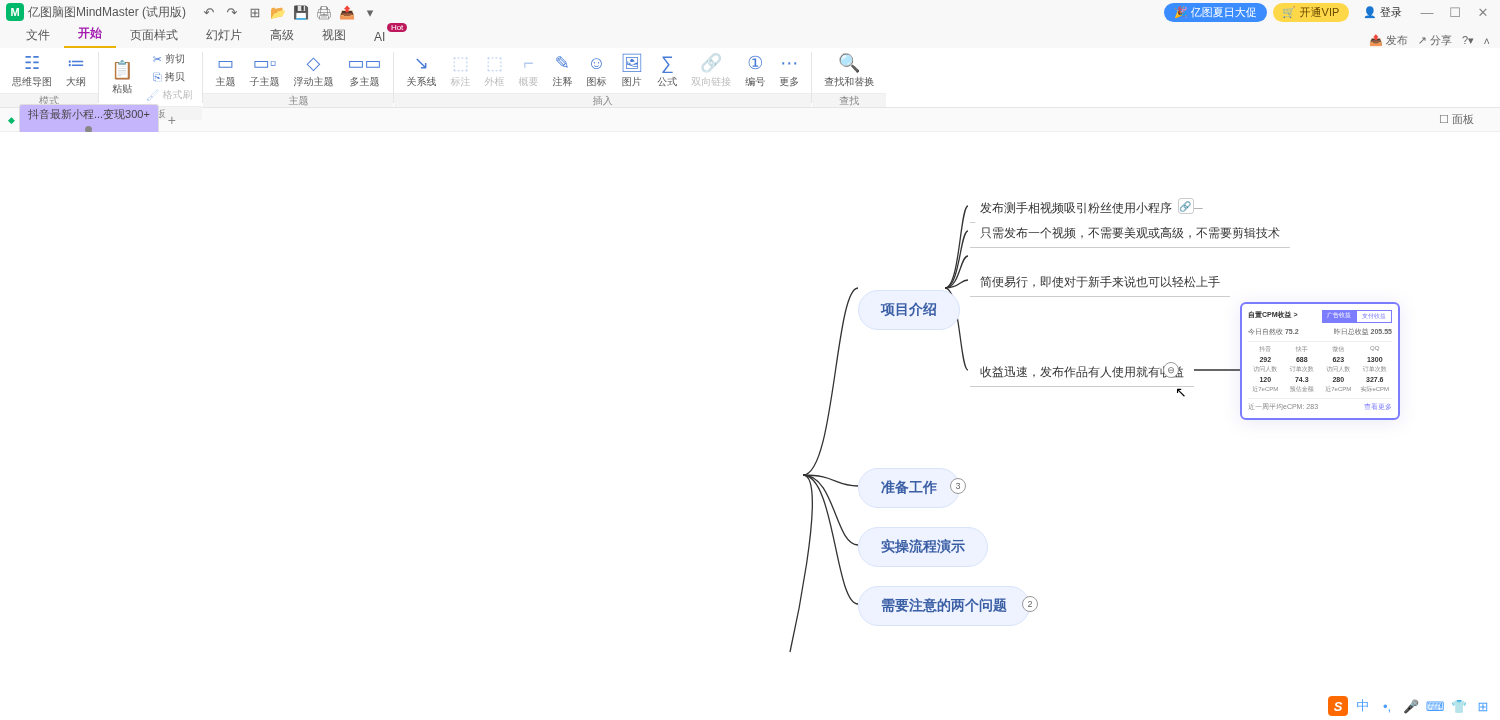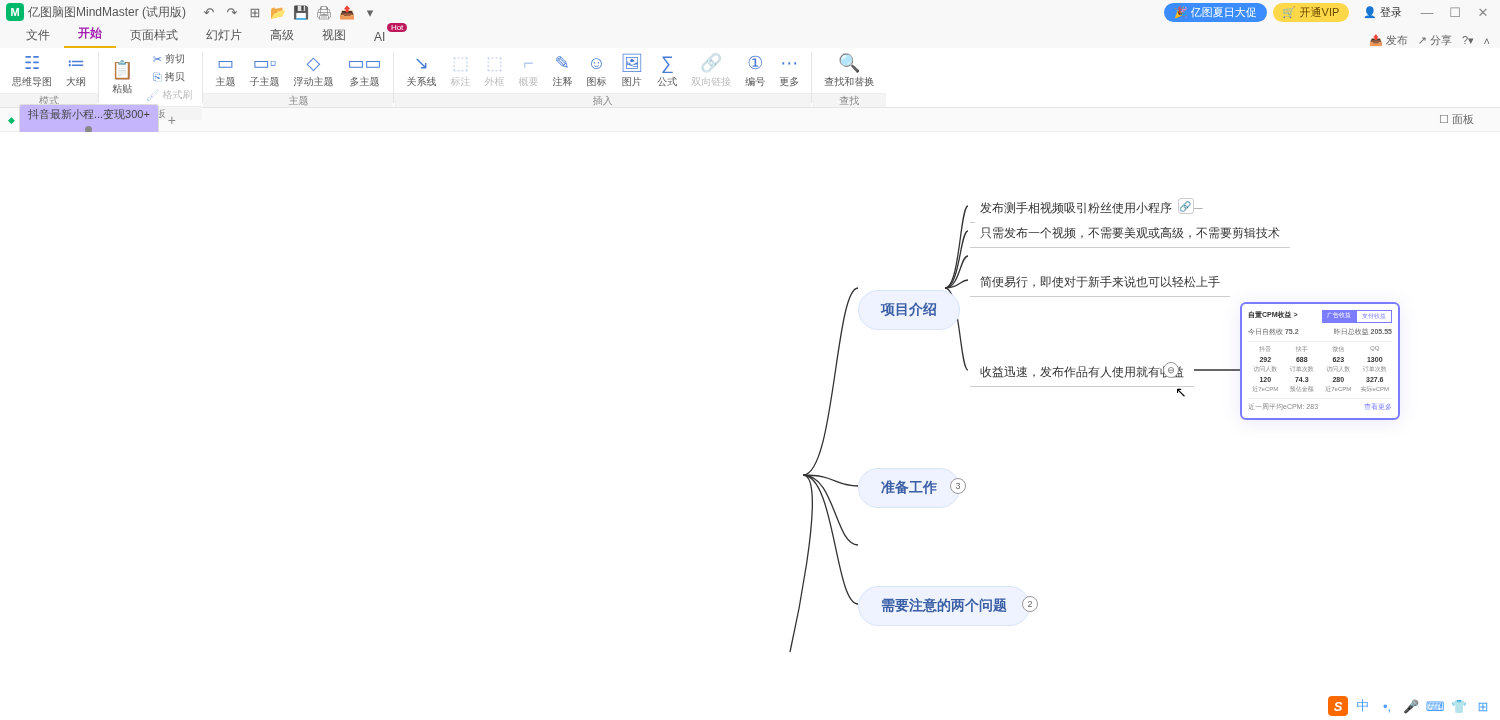--- a/index.html
+++ b/index.html
@@ -300,20 +300,21 @@
       <path d="M 945 156 C 960 156 960 238 968 238"></path>
 
       <path d="M 1182 238 L 1240 238"></path>
     </g>
   </svg>
 
 
   <div class="node-sub" style="left:858px; top:138px;margin-top:20px;">项目介绍</div>
   <div class="node-sub" style="left:858px; top:336px;">准备工作</div>
   <div class="badge-circ" style="left:950px; top:346px;">3</div>
+  <div class="node-sub" style="left:858px; top:395px;">实操流程演示</div>
   <div class="node-sub" style="left:858px; top:454px;">需要注意的两个问题</div>
   <div class="badge-circ" style="left:1022px; top:464px;">2</div>
 
   <div class="leaf bordered" style="left:970px; top:64px;"><span>发布测手相视频吸引粉丝使用小程序</span>&nbsp;&nbsp;<span style="color:#aaa">——</span></div>
   <div class="link-icon" style="left:1178px; top:66px;">🔗</div>
   <div class="leaf bordered" style="left:970px; top:89px;">只需发布一个视频，不需要美观或高级，不需要剪辑技术</div>
   <div class="leaf bordered" style="left:970px; top:138px;">简便易行，即使对于新手来说也可以轻松上手</div>
   <div class="leaf bordered" style="left:970px; top:228px;">收益迅速，发布作品有人使用就有收益</div>
   <div class="badge-circ" style="left:1163px; top:230px;">⊖</div>
 

